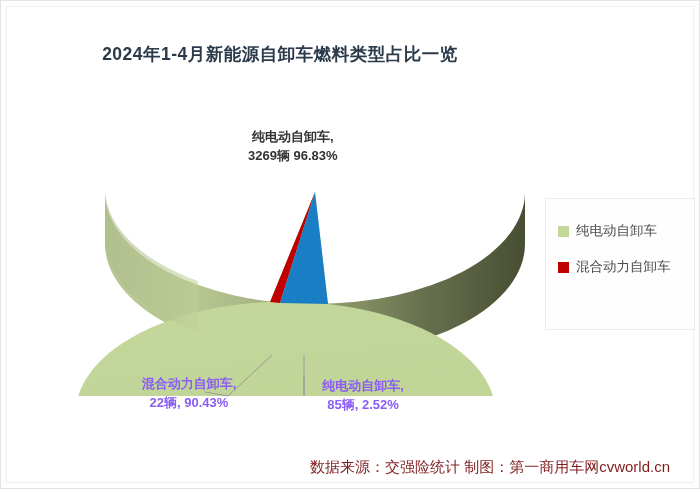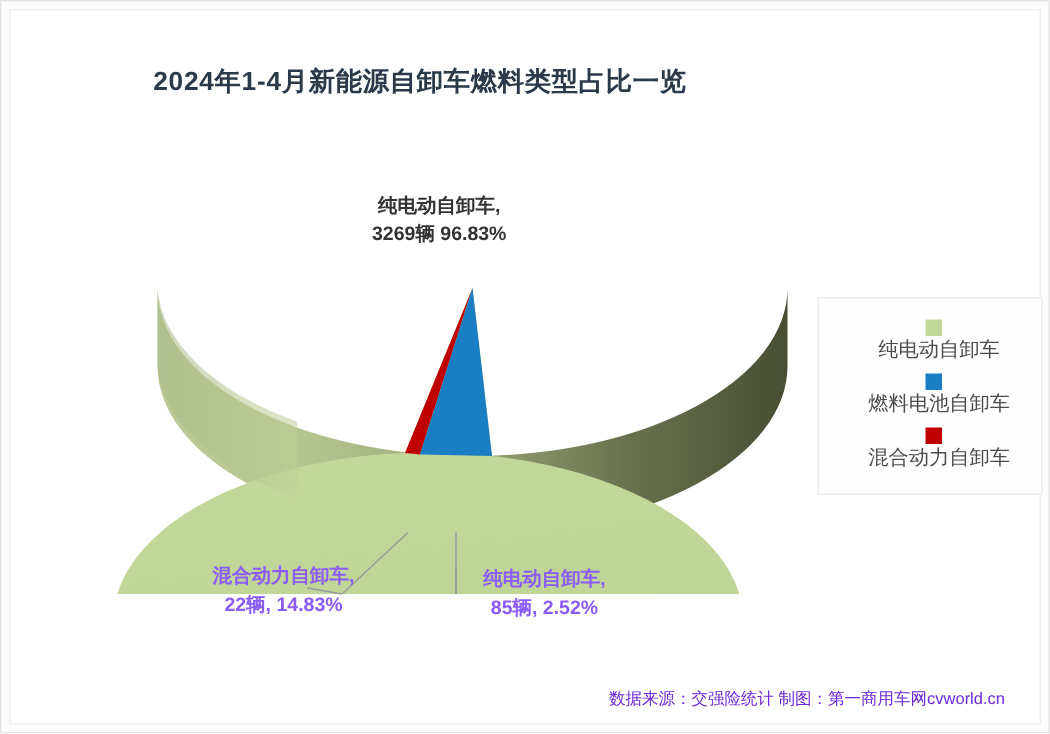--- a/index.html
+++ b/index.html
@@ -58,36 +58,35 @@
   .legend{
     position:absolute;left:545px;top:198px;width:150px;height:132px;
     border:1px solid #ececec;
     background:#fefefe;
     box-sizing:border-box;
     padding:14px 0 0 12px;
   }
   .legend-row{
     display:flex;align-items:center;
     height:36px;
-    flex-direction:column;
   }
   .legend-swatch{
     width:11px;height:11px;flex:0 0 11px;margin-right:7px;
     display:block;
   }
   .legend-text{
     font-size:13.5px;color:#4c4c4c;white-space:nowrap;
     font-family:"DejaVu Sans","Liberation Sans",sans-serif;
   }
 
   
   .footer{
     position:absolute;left:0;top:458px;width:686px;
     text-align:right;
-    font-size:11px;color:#6d28d9;
+    font-size:15px;color:#7f1d1d;
     padding-right:16px;box-sizing:border-box;
     white-space:nowrap;
   }
 </style>
 </head>
 <body>
 
 <div id="root">
 
   <div class="frame-outer"></div>
@@ -172,38 +171,34 @@
     <line x1="304" y1="396" x2="304" y2="377" stroke="#9a9a9a" stroke-width="1"></line>
   </svg>
 
   <div class="dlabel green">
     <span>纯电动自卸车,</span>
     <span>3269辆 96.83%</span>
   </div>
 
   <div class="dlabel red">
     <span>混合动力自卸车,</span>
-    <span>22辆, 14.83%</span>
+    <span>22辆, 90.43%</span>
   </div>
 
   <div class="dlabel blue">
     <span>纯电动自卸车,</span>
     <span>85辆, 2.52%</span>
   </div>
 
   <div class="legend">
     <div class="legend-row">
       <span class="legend-swatch" style="background:#c4d79b"></span>
       <span class="legend-text">纯电动自卸车</span>
     </div>
     <div class="legend-row">
-      <span class="legend-swatch" style="background:#1a7ec4"></span>
-      <span class="legend-text">燃料电池自卸车</span>
-    </div>
-    <div class="legend-row">
       <span class="legend-swatch" style="background:#c00000"></span>
       <span class="legend-text">混合动力自卸车</span>
     </div>
   </div>
 
   <div class="footer">数据来源：交强险统计 制图：第一商用车网cvworld.cn</div>
 
 </div>
 
 </body></html>

